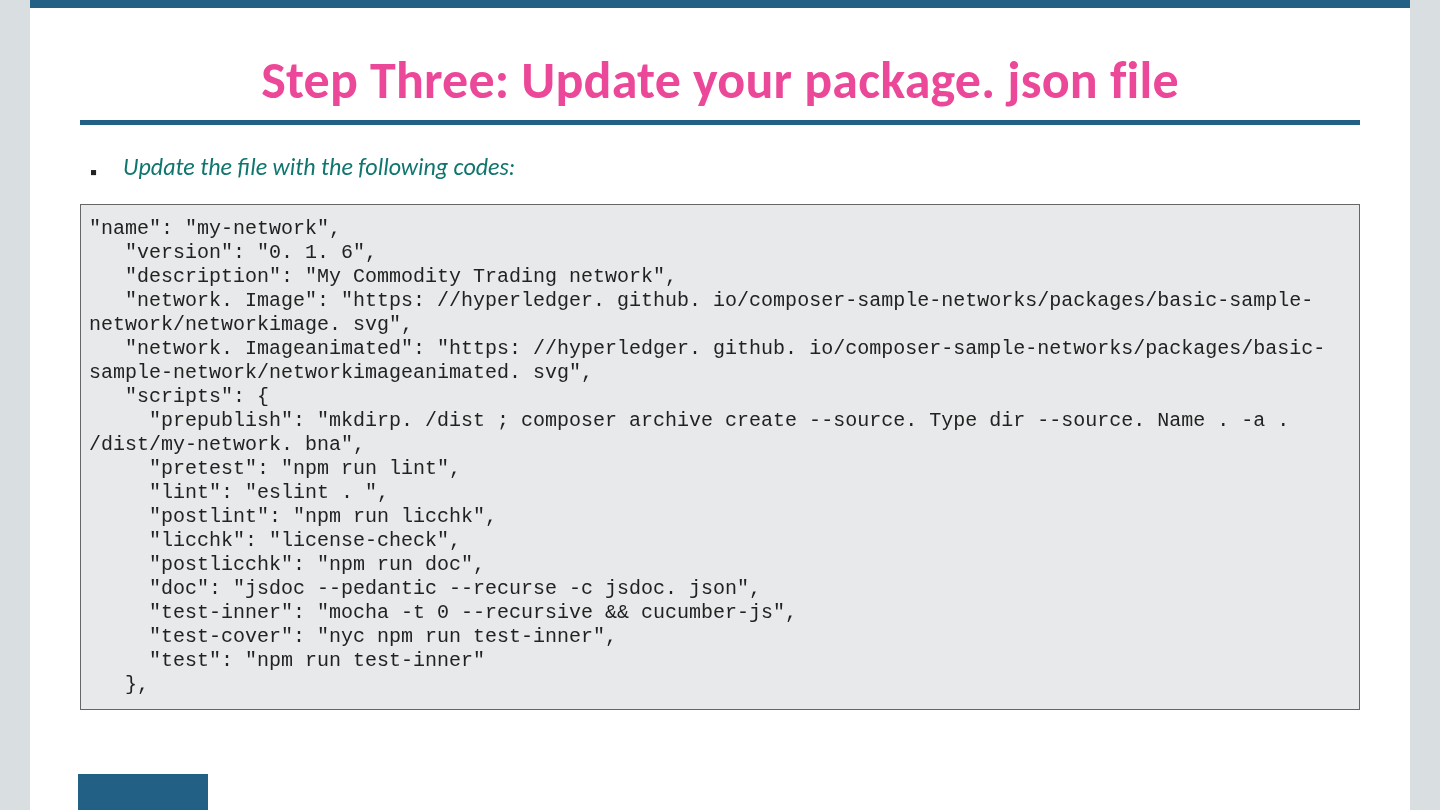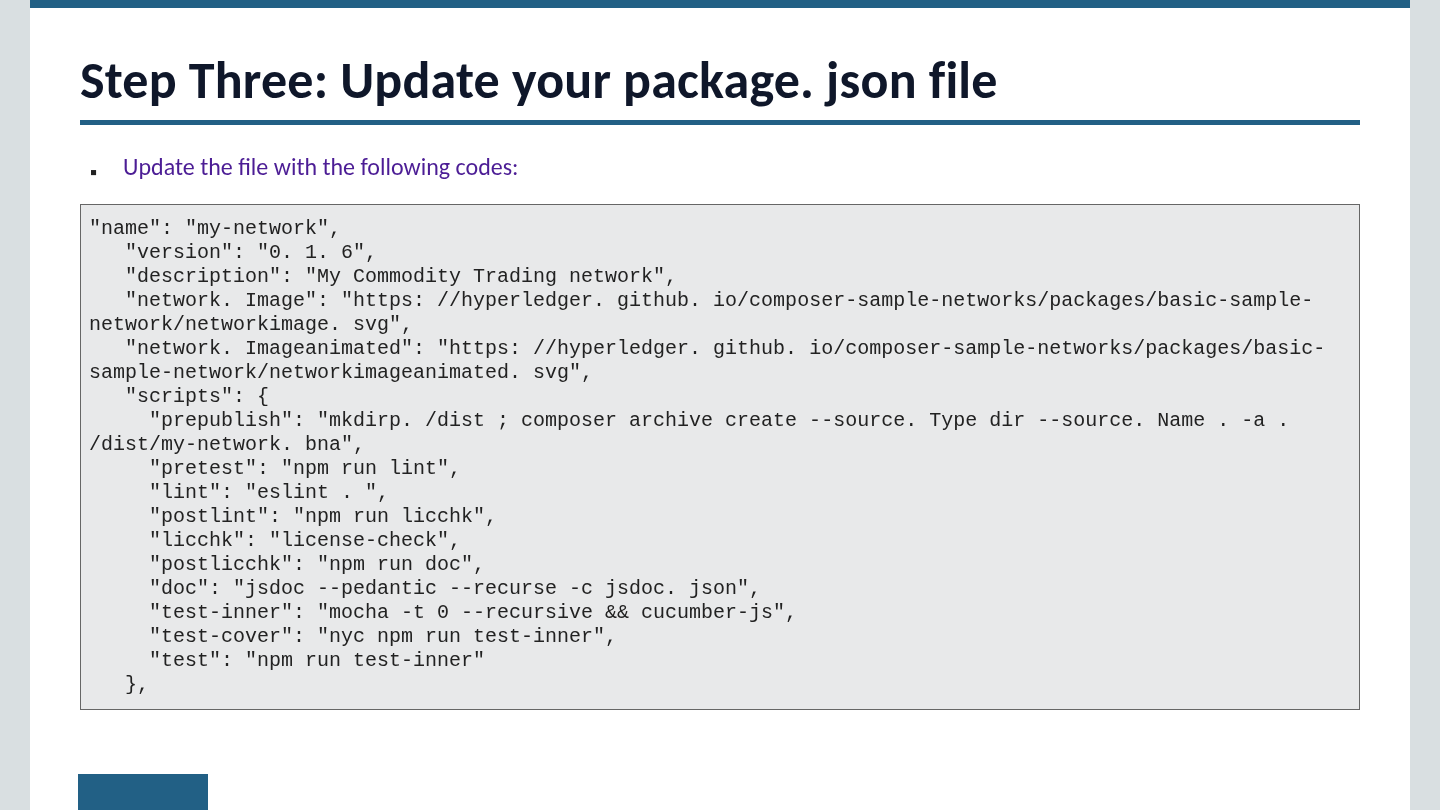--- a/index.html
+++ b/index.html
@@ -29,23 +29,24 @@
   }
   .content {
     position: absolute;
     left: 50px;
     right: 50px;
     top: 48px;
   }
   .title {
     font-size: 52px;
     font-weight: 700;
-    color: #0f172a;
+    color: #ec4899;
     margin: 0 0 8px 0;
     letter-spacing: 0.2px;
+    text-align: center;
   }
   .title-underline {
     height: 5px;
     background: #226085;
     margin-bottom: 26px;
   }
   .bullet-row {
     display: flex;
     align-items: baseline;
     margin: 0 0 22px 10px;
@@ -53,22 +54,23 @@
   .bullet {
     font-size: 20px;
     color: #222;
     margin-right: 26px;
     line-height: 1;
     position: relative;
     top: 4px;
   }
   .bullet-text {
     font-size: 24px;
-    color: #4c1d95;
+    color: #0f766e;
     line-height: 1.3;
+    font-style: italic;
   }
   .code-box {
     border: 1px solid #666;
     background: #e8e9ea;
     padding: 12px 8px 12px 8px;
     font-family: "Courier New", Courier, monospace;
     font-size: 20px;
     line-height: 24px;
     color: #222;
     white-space: pre-wrap;

